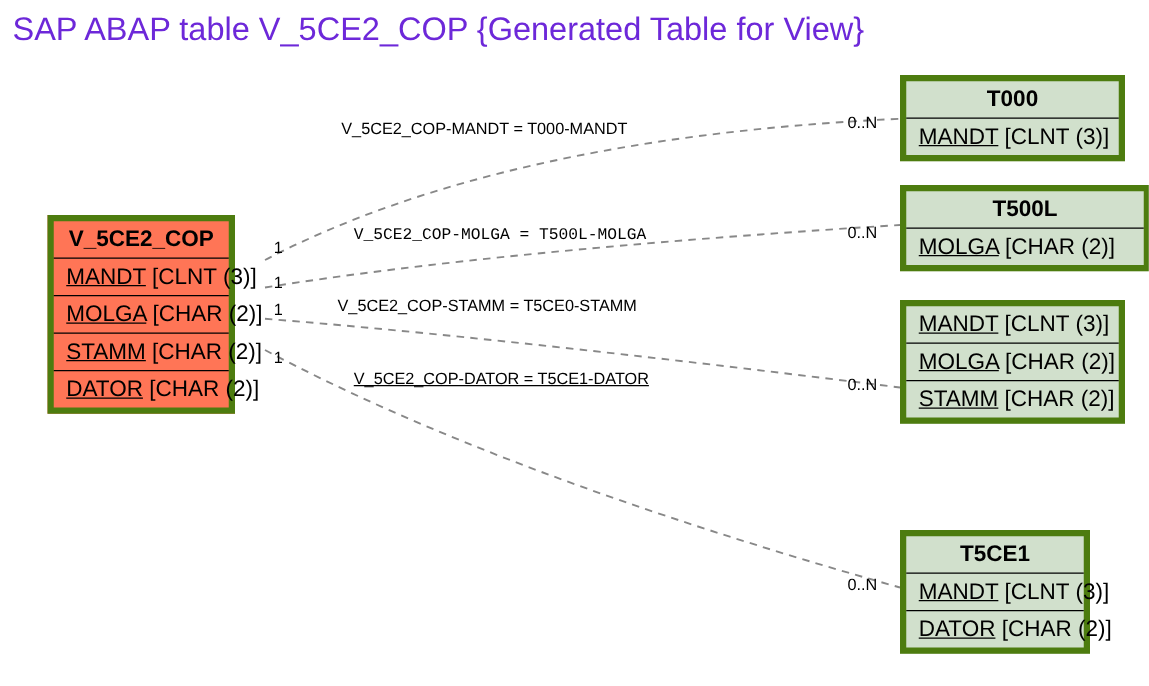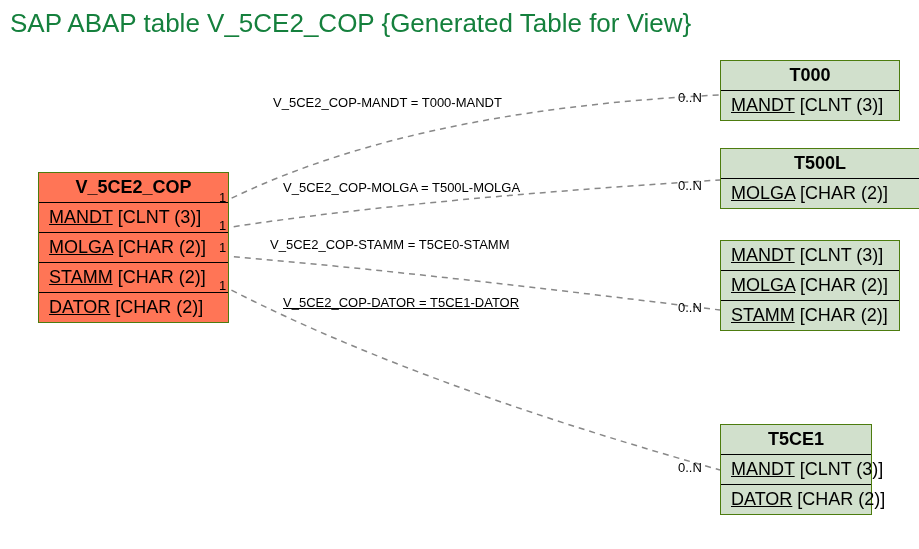--- a/index.html
+++ b/index.html
@@ -11,25 +11,25 @@
     width: 919px;
     height: 549px;
     position: relative;
     overflow: hidden;
   }
   .title {
     position: absolute;
     top: 8px;
     left: 10px;
     font-size: 26px;
-    color: #15803d;
+    color: #6d28d9;
   }
   .entity {
     position: absolute;
-    border: 1px solid #4d7c0f;
+    border: 5px solid #4d7c0f;
     font-size: 18px;
   }
   .entity-header {
     font-weight: bold;
     text-align: center;
     padding: 4px 10px;
     border-bottom: 1px solid #000;
   }
   .entity-row {
     padding: 4px 10px;
@@ -59,21 +59,21 @@
 
 <div class="title">SAP ABAP table V_5CE2_COP {Generated Table for View}</div>
 
 <svg class="lines">
   <path d="M212 208 Q400 110 720 95" stroke="#888" stroke-width="1.5" stroke-dasharray="6 5" fill="none"></path>
   <path d="M212 230 Q400 200 720 180" stroke="#888" stroke-width="1.5" stroke-dasharray="6 5" fill="none"></path>
   <path d="M212 255 Q400 270 720 310" stroke="#888" stroke-width="1.5" stroke-dasharray="6 5" fill="none"></path>
   <path d="M212 280 Q400 380 720 470" stroke="#888" stroke-width="1.5" stroke-dasharray="6 5" fill="none"></path>
 </svg>
 
-<div class="entity orange" style="left:38px; top:172px; width:191px;">
+<div class="entity orange" style="left:38px; top:172px; width:150px;">
   <div class="entity-header">V_5CE2_COP</div>
   <div class="entity-row"><span class="fk">MANDT</span> <span>[CLNT (3)]</span></div>
   <div class="entity-row"><span class="fk">MOLGA</span> <span>[CHAR (2)]</span></div>
   <div class="entity-row"><span class="fk">STAMM</span> <span>[CHAR (2)]</span></div>
   <div class="entity-row"><span class="fk">DATOR</span> <span>[CHAR (2)]</span></div>
 </div>
 
 <div class="entity green" style="left:720px; top:60px; width:180px;">
   <div class="entity-header">T000</div>
   <div class="entity-row"><span class="fk">MANDT</span> <span>[CLNT (3)]</span></div>
@@ -90,21 +90,21 @@
   <div class="entity-row"><span class="fk">STAMM</span> <span>[CHAR (2)]</span></div>
 </div>
 
 <div class="entity green" style="left:720px; top:424px; width:152px;">
   <div class="entity-header">T5CE1</div>
   <div class="entity-row"><span class="fk">MANDT</span> <span>[CLNT (3)]</span></div>
   <div class="entity-row"><span class="fk">DATOR</span> <span>[CHAR (2)]</span></div>
 </div>
 
 <div class="edge-label" style="left:273px; top:95px;">V_5CE2_COP-MANDT = T000-MANDT</div>
-<div class="edge-label" style="left:283px; top:180px;">V_5CE2_COP-MOLGA = T500L-MOLGA</div>
+<div class="edge-label" style="left:283px; top:180px;font-family:Liberation Mono, monospace;">V_5CE2_COP-MOLGA = T500L-MOLGA</div>
 <div class="edge-label" style="left:270px; top:237px;">V_5CE2_COP-STAMM = T5CE0-STAMM</div>
 <div class="edge-label" style="left:283px; top:295px;text-decoration:underline;">V_5CE2_COP-DATOR = T5CE1-DATOR</div>
 
 <div class="card-label" style="left:219px; top:190px;">1</div>
 <div class="card-label" style="left:219px; top:218px;">1</div>
 <div class="card-label" style="left:219px; top:240px;">1</div>
 <div class="card-label" style="left:219px; top:278px;">1</div>
 
 <div class="card-label" style="left:678px; top:90px;">0..N</div>
 <div class="card-label" style="left:678px; top:178px;">0..N</div>

